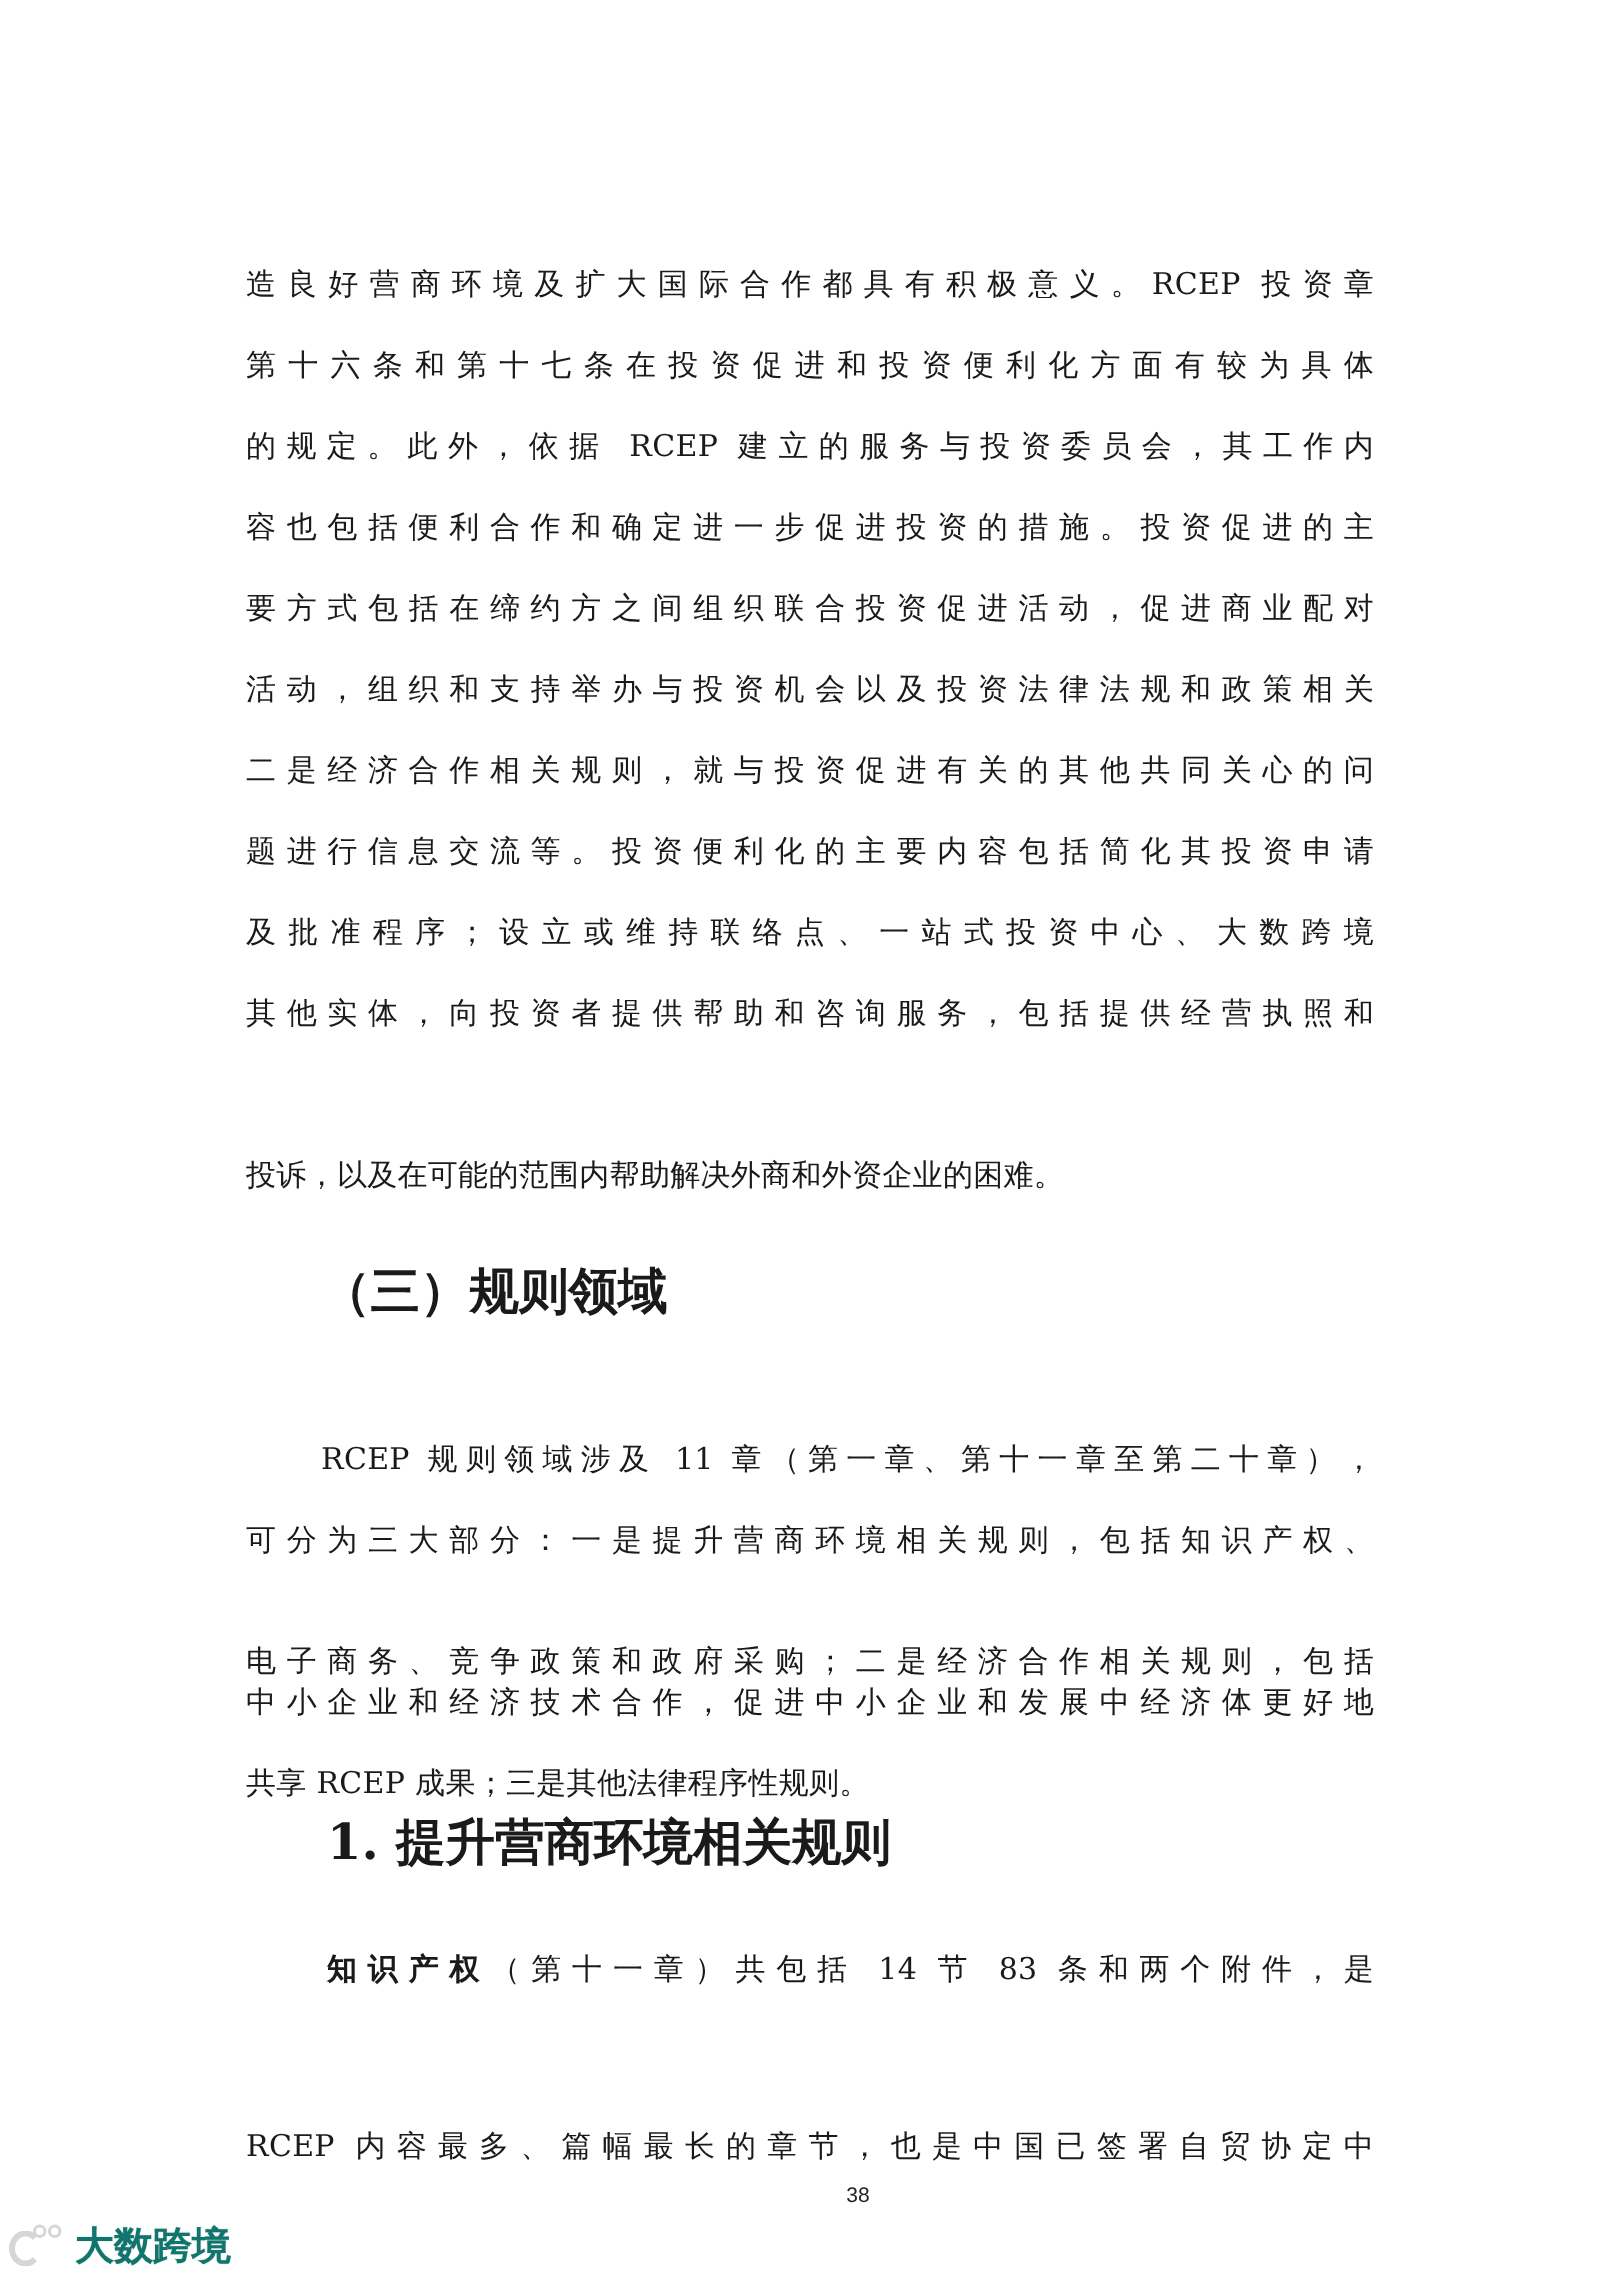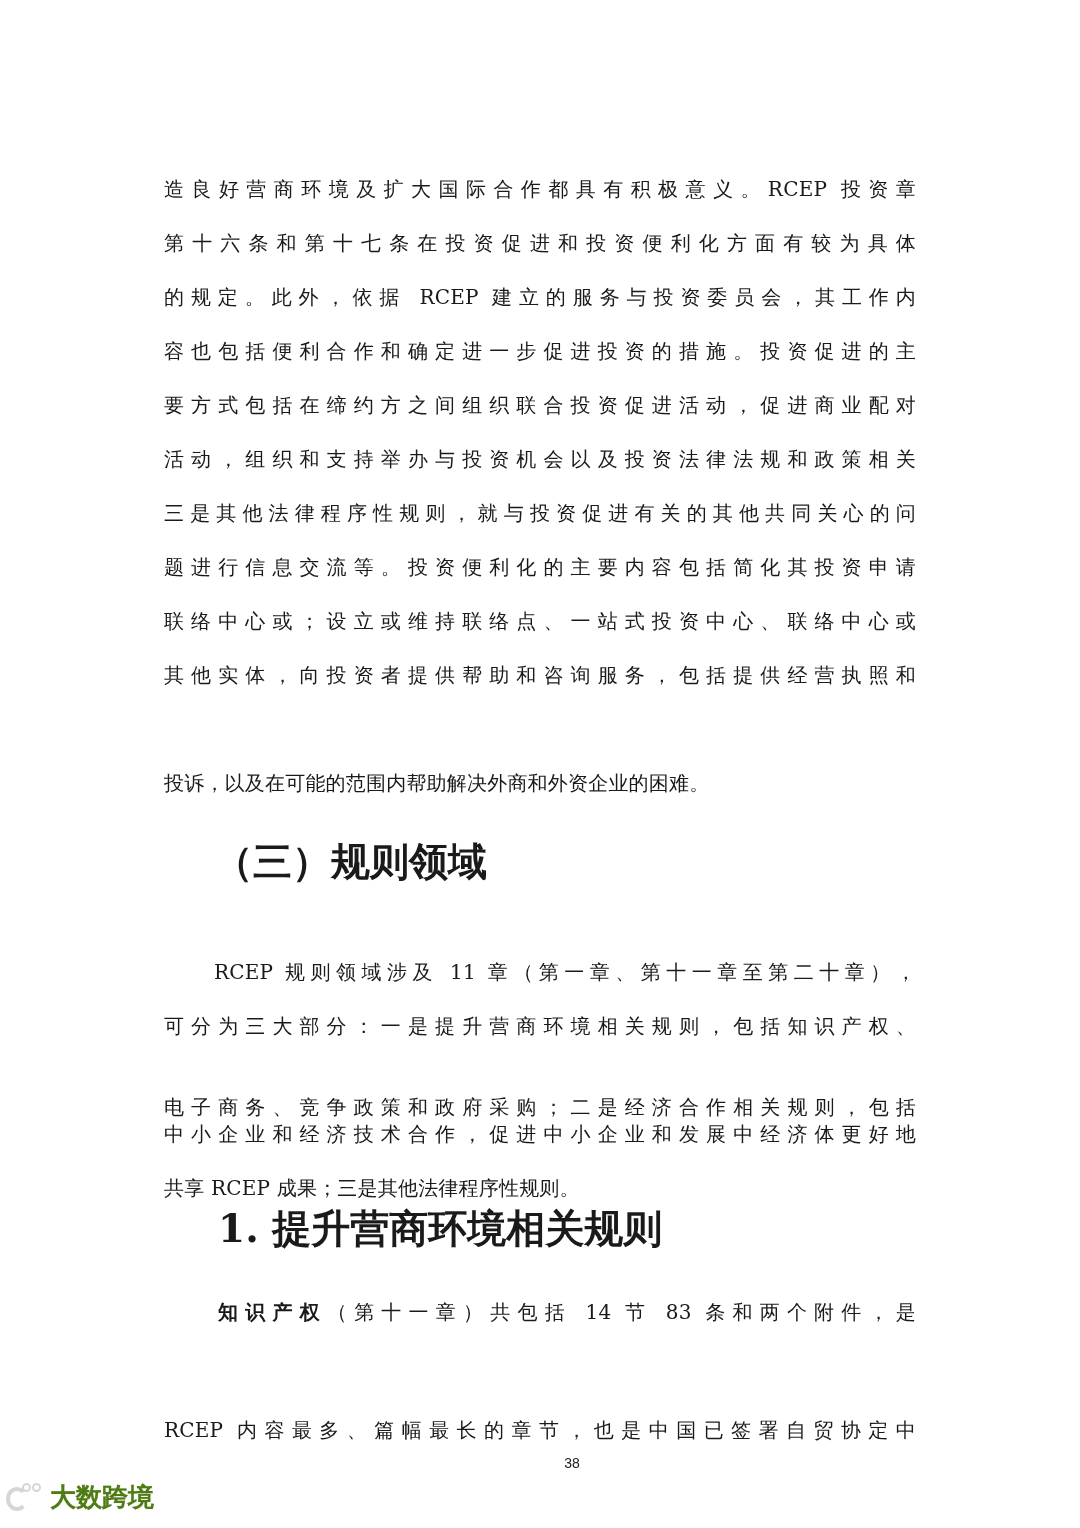--- a/index.html
+++ b/index.html
@@ -32,21 +32,21 @@
       text-align: justify;
       text-align-last: justify;
       letter-spacing: 0.2px;
       margin-top: 28px;
     }
     .line.last {
       text-align-last: left;
     }
     .heading {
       position: absolute;
-      font-size: 39px;
+      font-size: 33px;
       line-height: 36px;
       font-weight: bold;
       white-space: nowrap;
     }
     .page-number {
       position: absolute;
       left: 0;
       width: 1080px;
       top: 1455px;
       text-align: center;
@@ -55,21 +55,21 @@
       color: #222;
       padding-left: 32px;
     }
     .watermark {
       position: absolute;
       left: 6px;
       top: 1480px;
       display: flex;
       align-items: center;
       gap: 6px;
-      color: #4d7c0f;
+      color: #0f766e;
       font-family: "DejaVu Sans", sans-serif;
       font-size: 26px;
       font-weight: bold;
       text-shadow: 0 0 1px #bdbdbd;
     }
     .watermark-logo {
       width: 38px;
       height: 30px;
       position: relative;
     }
@@ -98,23 +98,23 @@
 <body>
 
 <div class="page">
 
   <div class="line" style="top:143px">造良好营商环境及扩大国际合作都具有积极意义。RCEP 投资章</div>
   <div class="line" style="top:197px">第十六条和第十七条在投资促进和投资便利化方面有较为具体</div>
   <div class="line" style="top:251px">的规定。此外，依据 RCEP 建立的服务与投资委员会，其工作内</div>
   <div class="line" style="top:359px">要方式包括在缔约方之间组织联合投资促进活动，促进商业配对</div>
   <div class="line" style="top:305px">容也包括便利合作和确定进一步促进投资的措施。投资促进的主</div>
   <div class="line" style="top:413px">活动，组织和支持举办与投资机会以及投资法律法规和政策相关</div>
-  <div class="line" style="top:467px">三是其他法律程序性规则，就与投资促进有关的其他共同关心的问</div>
+  <div class="line" style="top:467px">二是经济合作相关规则，就与投资促进有关的其他共同关心的问</div>
   <div class="line" style="top:521px">题进行信息交流等。投资便利化的主要内容包括简化其投资申请</div>
-  <div class="line" style="top:575px">联络中心或；设立或维持联络点、一站式投资中心、联络中心或</div>
+  <div class="line" style="top:575px">及批准程序；设立或维持联络点、一站式投资中心、大数跨境</div>
   <div class="line" style="top:629px">其他实体，向投资者提供帮助和咨询服务，包括提供经营执照和</div>
   <div class="line last" style="top:737px">投诉，以及在可能的范围内帮助解决外商和外资企业的困难。</div>
 
   <div class="heading" style="left:214px; top:843px">（三）规则领域</div>
 
   <div class="line" style="left:214px; width:702px; top:926px">RCEP 规则领域涉及 11 章（第一章、第十一章至第二十章），</div>
   <div class="line" style="top:980px">可分为三大部分：一是提升营商环境相关规则，包括知识产权、</div>
   <div class="line" style="top:1061px">电子商务、竞争政策和政府采购；二是经济合作相关规则，包括</div>
   <div class="line" style="top:1088px">中小企业和经济技术合作，促进中小企业和发展中经济体更好地</div>
   <div class="line last" style="top:1142px">共享 RCEP 成果；三是其他法律程序性规则。</div>

